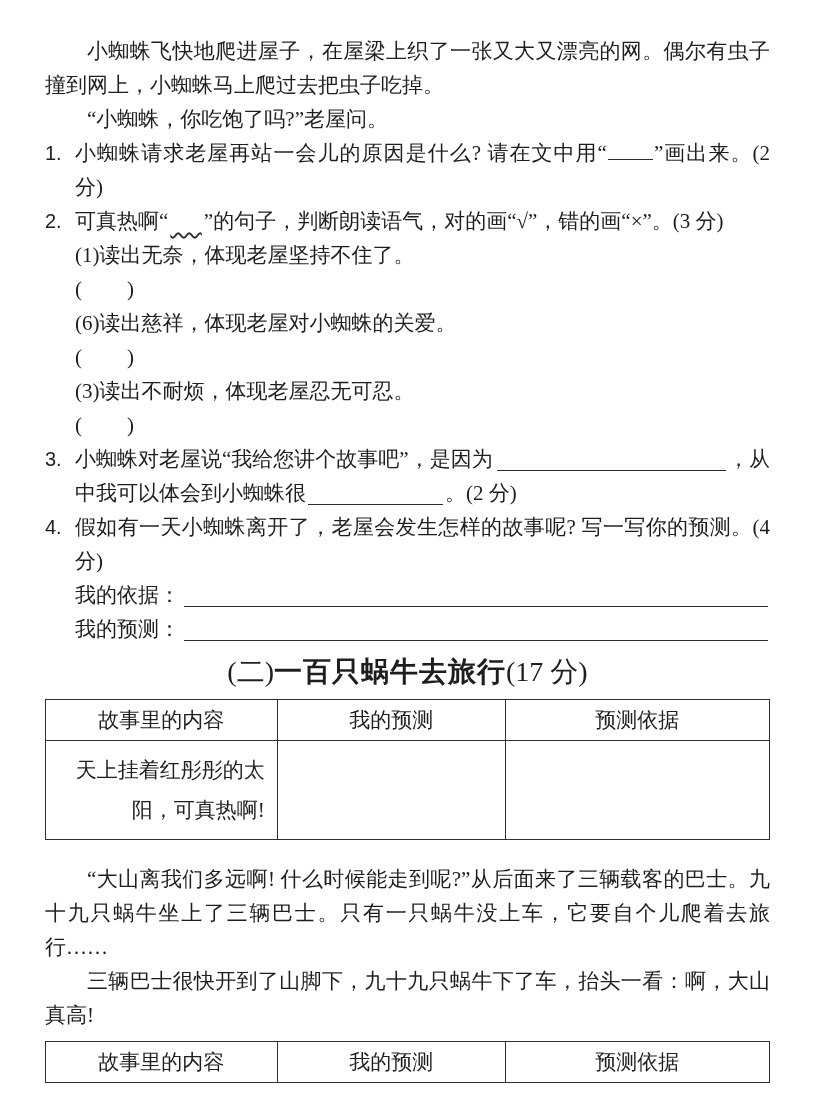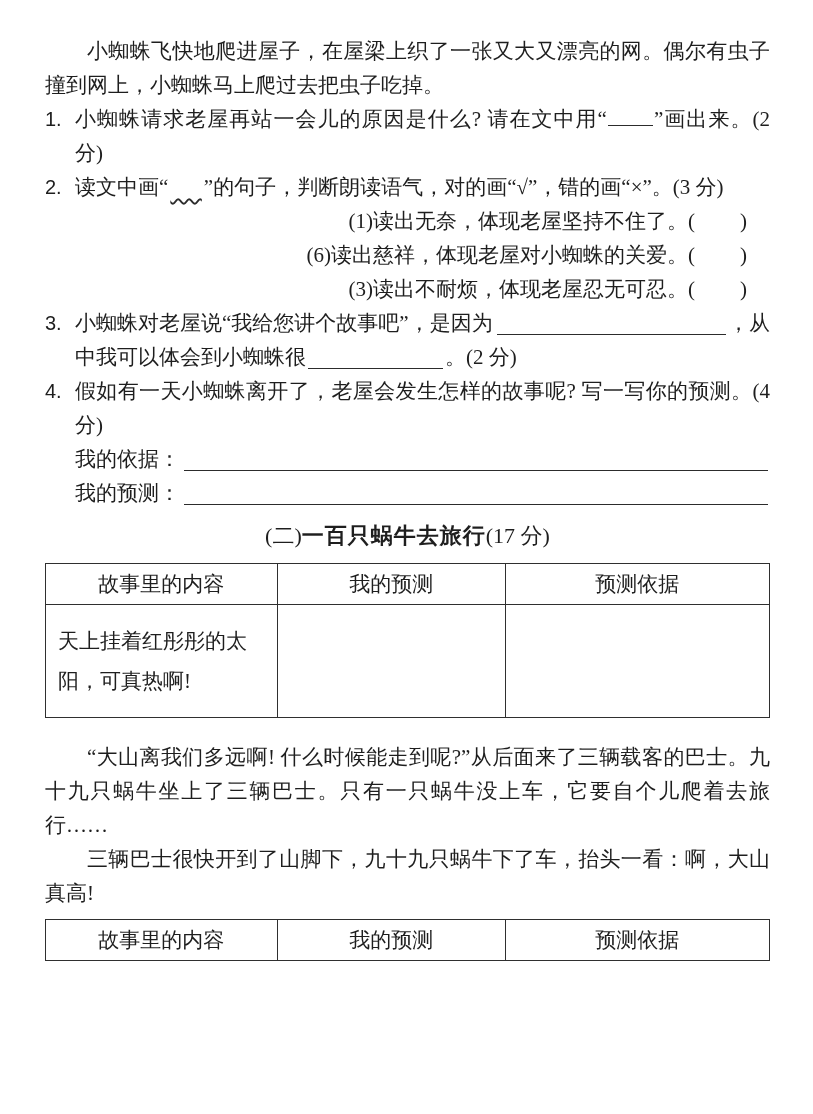--- a/index.html
+++ b/index.html
@@ -36,20 +36,21 @@
     left: 0; top: 0;
     font-family: "Liberation Sans", "DejaVu Sans", sans-serif;
     font-size: 20px;
   }
   .subitem {
     display: flex;
     justify-content: flex-end;
     padding-left: 30px;
     padding-right: 22px;
     line-height: 34px;
+    flex-direction: column;
   }
   .bracket { letter-spacing: 1px; white-space: pre; }
   
   .blank-sm {
     display: inline-block;
     width: 45px;
     height: 0.85em;
     border-bottom: 1.5px solid #2c2c2c;
     margin: 0 1px;
   }
@@ -78,21 +79,21 @@
   .blank-mid {
     flex: 0 0 auto;
     width: 135px;
     border-bottom: 1.5px solid #2c2c2c;
     margin: 0 2px 5px 2px;
   }
   .heading {
     text-align: center;
     line-height: 36px;
     margin: 8px 0 6px 0;
-    font-size: 22px;
+    font-size: 28px;
   }
   .heading .title {
     font-family: "Liberation Sans", "DejaVu Sans", sans-serif;
     font-weight: 700;
     letter-spacing: 1px;
   }
   table.story-table {
     width: 100%;
     border-collapse: collapse;
     margin: 9px 0 22px 0;
@@ -104,45 +105,46 @@
   table.story-table th {
     height: 40px;
     font-weight: normal;
     font-size: 21px;
     text-align: center;
     padding: 0;
   }
   table.story-table td {
     height: 74px;
     vertical-align: middle;
-    padding: 16px 12px;
+    padding: 9px 12px;
     line-height: 40px;
     font-size: 21px;
-    text-align: left;
+    text-align: right;
   }
   col.c1 { width: 32%; }
   col.c2 { width: 31.5%; }
   col.c3 { width: 36.5%; }
 </style>
 </head>
 <body>
 
 <div class="page">
 
   <section>
     <p class="para">小蜘蛛飞快地爬进屋子，在屋梁上织了一张又大又漂亮的网。偶尔有虫子撞到网上，小蜘蛛马上爬过去把虫子吃掉。</p>
+    <p class="para">“小蜘蛛，你吃饱了吗?”老屋问。</p>
 
     <div class="qline">
       <span class="qnum">1.</span>
       <span>小蜘蛛请求老屋再站一会儿的原因是什么? 请在文中用“</span><span class="blank-sm"></span><span>”画出来。(2 分)</span>
     </div>
 
     <div class="qline">
       <span class="qnum">2.</span>
-      <span>读文中画“</span><span class="wavy">&nbsp;&nbsp;&nbsp;&nbsp;&nbsp;&nbsp;</span><span>”的句子，判断朗读语气，对的画“√”，错的画“×”。(3 分)</span>
+      <span>可真热啊“</span><span class="wavy">&nbsp;&nbsp;&nbsp;&nbsp;&nbsp;&nbsp;</span><span>”的句子，判断朗读语气，对的画“√”，错的画“×”。(3 分)</span>
     </div>
 
     <div class="subitem">
       <span>(1)读出无奈，体现老屋坚持不住了。</span>
       <span class="bracket">(　　)</span>
     </div>
     <div class="subitem">
       <span>(6)读出慈祥，体现老屋对小蜘蛛的关爱。</span>
       <span class="bracket">(　　)</span>
     </div>

